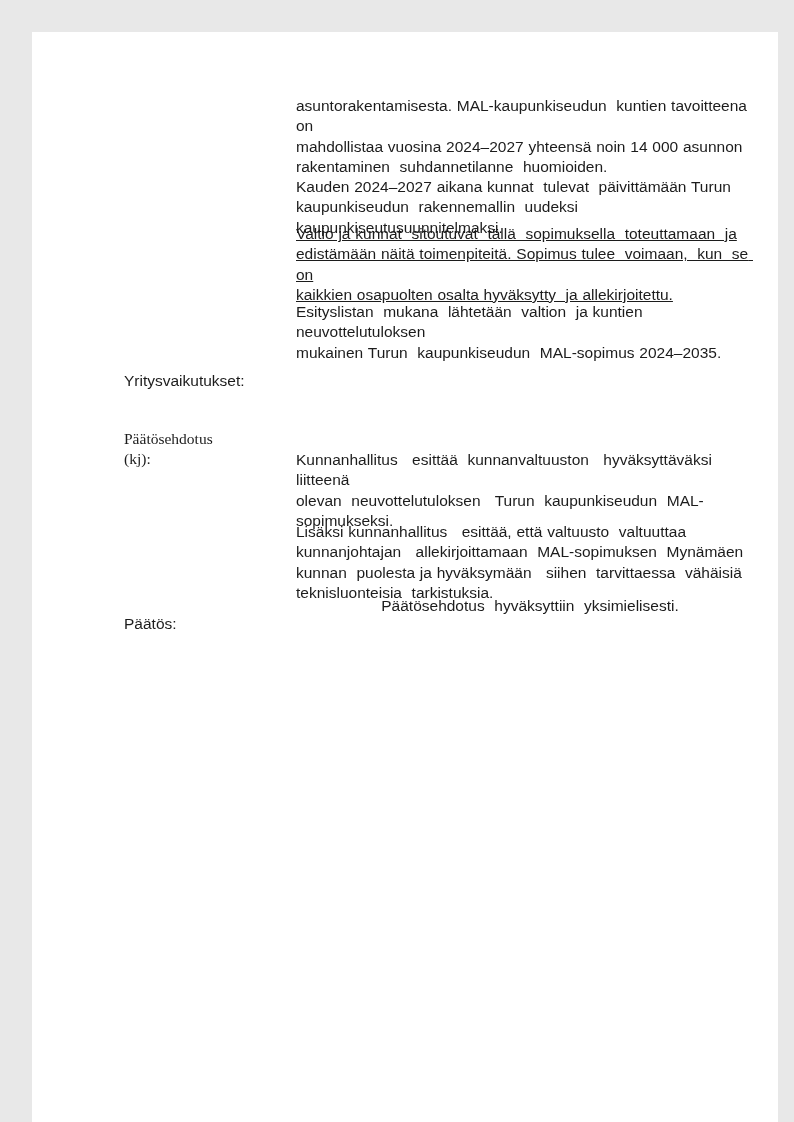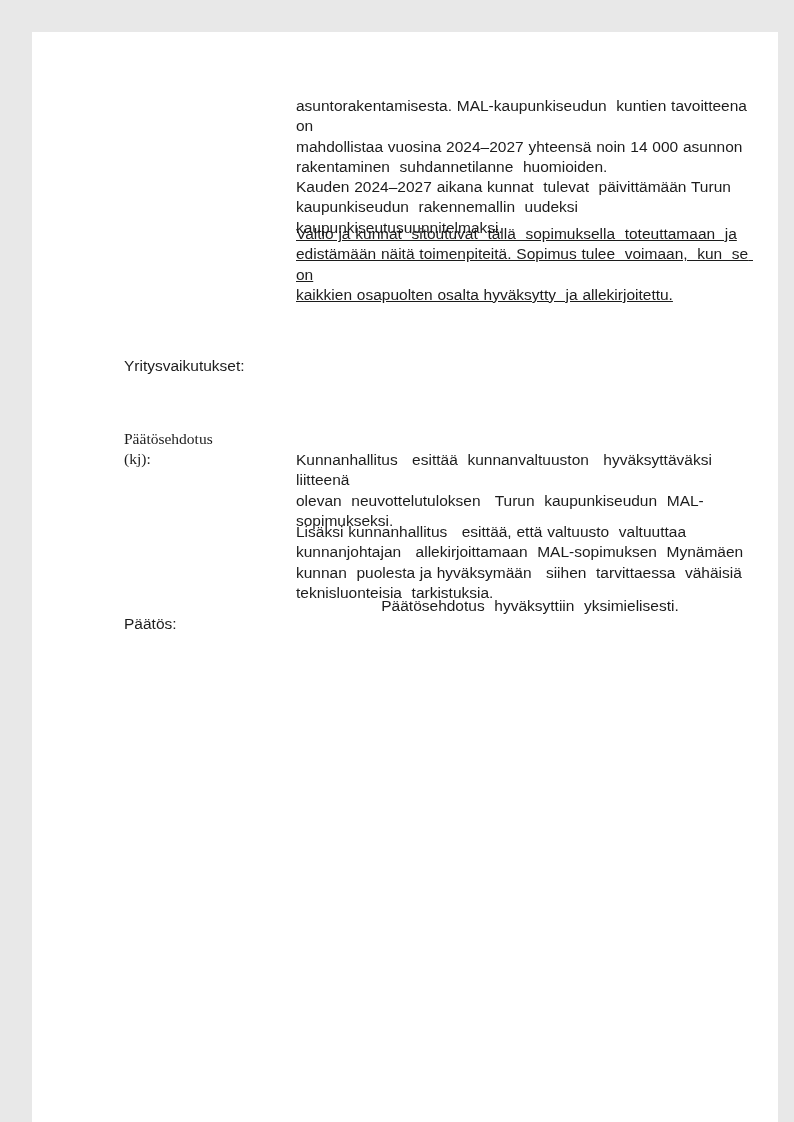--- a/index.html
+++ b/index.html
@@ -33,22 +33,24 @@
 mahdollistaa vuosina 2024–2027 yhteensä noin 14 000 asunnon
 rakentaminen  suhdannetilanne  huomioiden.
 Kauden 2024–2027 aikana kunnat  tulevat  päivittämään Turun
 kaupunkiseudun  rakennemallin  uudeksi
 kaupunkiseutusuunnitelmaksi.</div>
 
   <div class="block main-col" style="top: 176px; text-decoration: underline;">Valtio ja kunnat  sitoutuvat  tällä  sopimuksella  toteuttamaan  ja
 edistämään näitä toimenpiteitä. Sopimus tulee  voimaan,  kun  se on
 kaikkien osapuolten osalta hyväksytty  ja allekirjoitettu.</div>
 
+  <div class="block main-col" style="top: 254px;">Esityslistan  mukana  lähtetään  valtion  ja kuntien  neuvottelutuloksen
+mukainen Turun  kaupunkiseudun  MAL-sopimus 2024–2035.</div>
 
-  <div class="block label-col" style="top: 308px;">Yritysvaikutukset:</div>
+  <div class="block label-col" style="top: 323px;">Yritysvaikutukset:</div>
 
 
   <div class="block label-col" style="top: 381px; font-family: Liberation Serif, serif;">Päätösehdotus
 (kj):</div>
 
   <div class="block main-col" style="top: 402px;">Kunnanhallitus   esittää  kunnanvaltuuston   hyväksyttäväksi   liitteenä
 olevan  neuvottelutuloksen   Turun  kaupunkiseudun  MAL-
 sopimukseksi.</div>
 
   <div class="block main-col" style="top: 474px;">Lisäksi kunnanhallitus   esittää, että valtuusto  valtuuttaa

